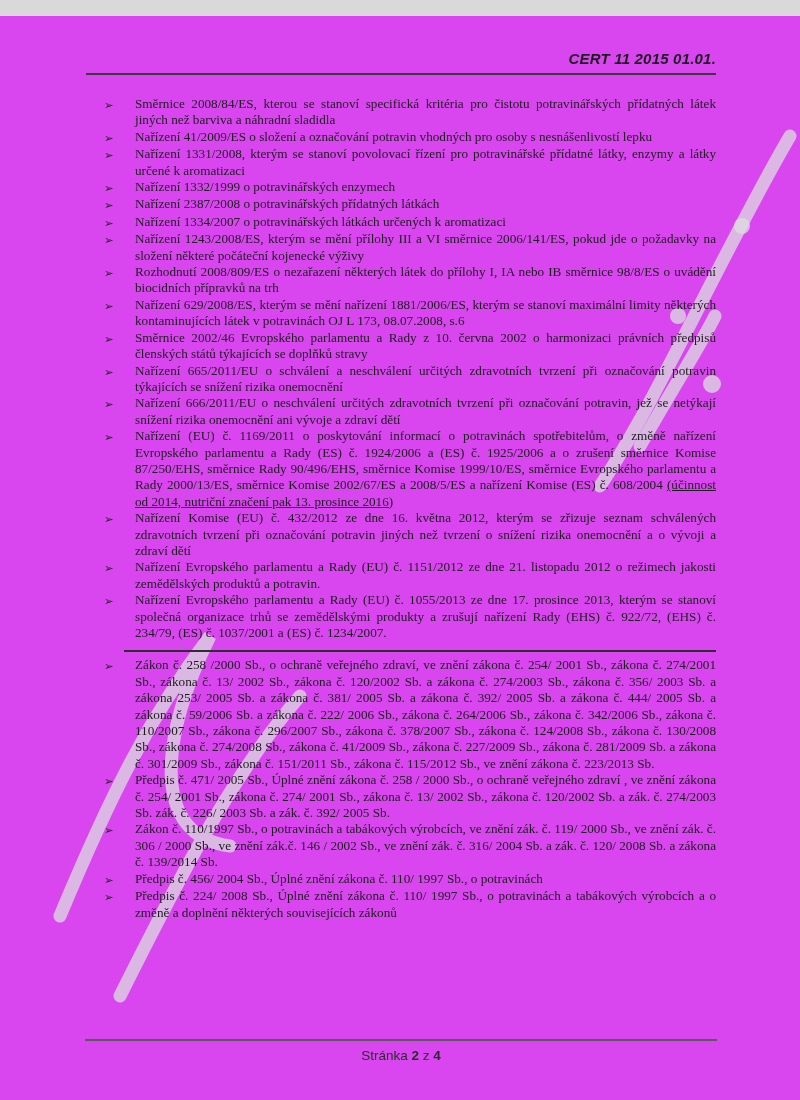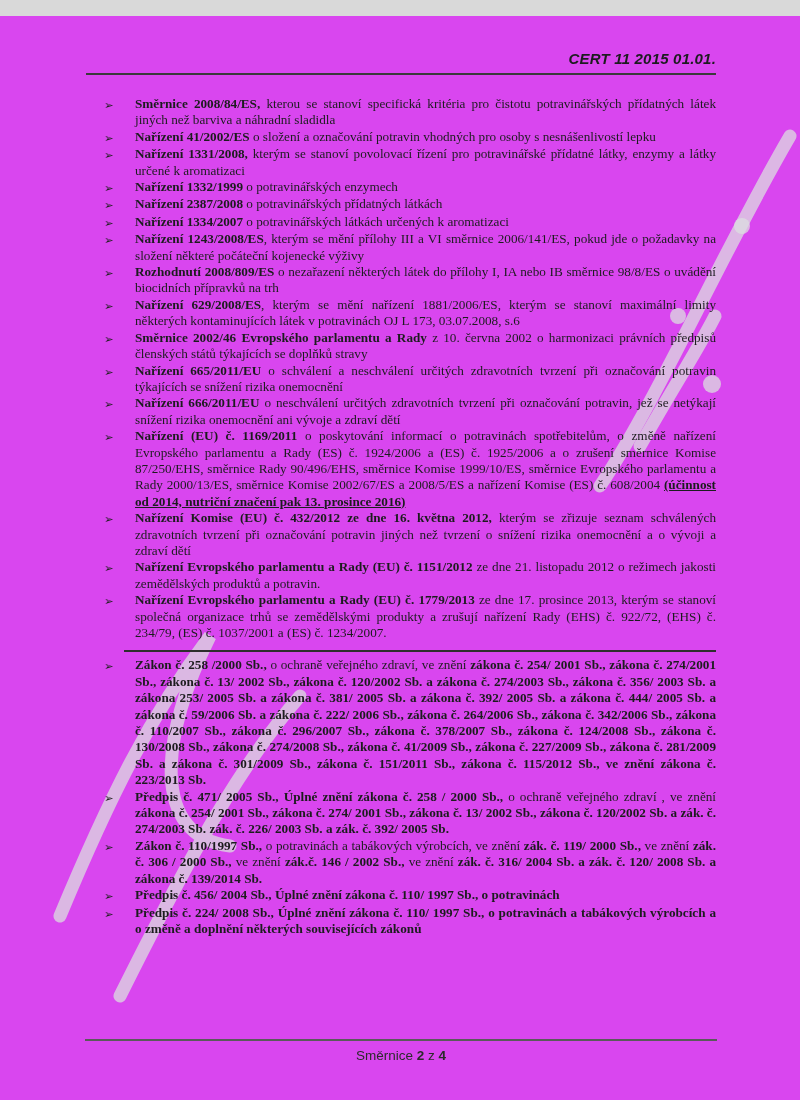--- a/index.html
+++ b/index.html
@@ -33,21 +33,21 @@
   .bullet{
     flex:0 0 31px;width:31px;
     font-family:"DejaVu Sans", sans-serif;
     font-size:11.5px;line-height:16.4px;
     padding-top:1px;color:#222;
   }
   .item-text{
     flex:1;text-align:justify;
     font-size:13.2px;line-height:16.4px;
   }
-  .item-text .b{font-weight:bold;}
+  .item-text .b{font-weight:normal;}
   .item-text .u{text-decoration:underline;}
   .group-sep{
     border:none;border-top:2px solid #2e2e2e;
     margin:9px 0 5px 20px;height:0;
   }
   .footer{
     position:absolute;top:1023px;left:85px;width:632px;
     border-top:2px solid #5a5a5a;
     text-align:center;
     padding-top:7px;
@@ -82,21 +82,21 @@
     </div>
 
     <div class="content">
       <div id="group1">
           <div class="item">
             <span class="bullet">➢</span>
             <div class="item-text"><span class="b">Směrnice 2008/84/ES,</span><span> kterou se stanoví specifická kritéria pro čistotu potravinářských přídatných látek jiných než barviva a náhradní sladidla</span></div>
           </div>
           <div class="item">
             <span class="bullet">➢</span>
-            <div class="item-text"><span class="b">Nařízení 41/2002/ES</span><span> o složení a označování potravin vhodných pro osoby s nesnášenlivostí lepku</span></div>
+            <div class="item-text"><span class="b">Nařízení 41/2009/ES</span><span> o složení a označování potravin vhodných pro osoby s nesnášenlivostí lepku</span></div>
           </div>
           <div class="item">
             <span class="bullet">➢</span>
             <div class="item-text"><span class="b">Nařízení 1331/2008,</span><span> kterým se stanoví povolovací řízení pro potravinářské přídatné látky, enzymy a látky určené k aromatizaci</span></div>
           </div>
           <div class="item">
             <span class="bullet">➢</span>
             <div class="item-text"><span class="b">Nařízení 1332/1999</span><span> o potravinářských enzymech</span></div>
           </div>
           <div class="item">
@@ -110,21 +110,21 @@
           <div class="item">
             <span class="bullet">➢</span>
             <div class="item-text"><span class="b">Nařízení 1243/2008/ES</span><span>, kterým se mění přílohy III a VI směrnice 2006/141/ES, pokud jde o požadavky na složení některé počáteční kojenecké výživy</span></div>
           </div>
           <div class="item">
             <span class="bullet">➢</span>
             <div class="item-text"><span class="b">Rozhodnutí 2008/809/ES</span><span> o nezařazení některých látek do přílohy I, IA nebo IB směrnice 98/8/ES o uvádění biocidních přípravků na trh</span></div>
           </div>
           <div class="item">
             <span class="bullet">➢</span>
-            <div class="item-text"><span class="b">Nařízení 629/2008/ES</span><span>, kterým se mění nařízení 1881/2006/ES, kterým se stanoví maximální limity některých kontaminujících látek v potravinách OJ L 173, 03.07.2008, s.6</span></div>
+            <div class="item-text"><span class="b">Nařízení 629/2008/ES</span><span>, kterým se mění nařízení 1881/2006/ES, kterým se stanoví maximální limity některých kontaminujících látek v potravinách OJ L 173, 08.07.2008, s.6</span></div>
           </div>
           <div class="item">
             <span class="bullet">➢</span>
             <div class="item-text"><span class="b">Směrnice 2002/46 Evropského parlamentu a Rady</span><span> z 10. června 2002 o harmonizaci právních předpisů členských států týkajících se doplňků stravy</span></div>
           </div>
           <div class="item">
             <span class="bullet">➢</span>
             <div class="item-text"><span class="b">Nařízení 665/2011/EU</span><span> o schválení a neschválení určitých zdravotních tvrzení při označování potravin týkajících se snížení rizika onemocnění</span></div>
           </div>
           <div class="item">
@@ -138,21 +138,21 @@
           <div class="item">
             <span class="bullet">➢</span>
             <div class="item-text"><span class="b">Nařízení Komise (EU) č. 432/2012 ze dne 16. května 2012,</span><span> kterým se zřizuje seznam schválených zdravotních tvrzení při označování potravin jiných než tvrzení o snížení rizika onemocnění a o vývoji a zdraví dětí</span></div>
           </div>
           <div class="item">
             <span class="bullet">➢</span>
             <div class="item-text"><span class="b">Nařízení Evropského parlamentu a Rady (EU) č. 1151/2012</span><span> ze dne 21. listopadu 2012 o režimech jakosti zemědělských produktů a potravin.</span></div>
           </div>
           <div class="item">
             <span class="bullet">➢</span>
-            <div class="item-text"><span class="b">Nařízení Evropského parlamentu a Rady (EU) č. 1779/2013</span><span> ze dne 17. prosince 2013, kterým se stanoví společná organizace trhů se zemědělskými produkty a zrušují nařízení Rady (EHS) č. 922/72, (EHS) č. 234/79, (ES) č. 1037/2001 a (ES) č. 1234/2007.</span></div>
+            <div class="item-text"><span class="b">Nařízení Evropského parlamentu a Rady (EU) č. 1055/2013</span><span> ze dne 17. prosince 2013, kterým se stanoví společná organizace trhů se zemědělskými produkty a zrušují nařízení Rady (EHS) č. 922/72, (EHS) č. 234/79, (ES) č. 1037/2001 a (ES) č. 1234/2007.</span></div>
           </div>
         </div>
       <hr class="group-sep">
       <div id="group2">
           <div class="item">
             <span class="bullet">➢</span>
             <div class="item-text"><span class="b">Zákon č. 258 /2000 Sb.,</span><span> o ochraně veřejného zdraví, ve znění </span><span class="b">zákona č. 254/ 2001 Sb., zákona č. 274/2001 Sb., zákona č. 13/ 2002 Sb., zákona č. 120/2002 Sb. a zákona č. 274/2003 Sb., zákona č. 356/ 2003 Sb. a zákona 253/ 2005 Sb. a zákona č. 381/ 2005 Sb. a zákona č. 392/ 2005 Sb. a zákona č. 444/ 2005 Sb. a zákona č. 59/2006 Sb. a zákona č. 222/ 2006 Sb., zákona č. 264/2006 Sb., zákona č. 342/2006 Sb., zákona č. 110/2007 Sb., zákona č. 296/2007 Sb., zákona č. 378/2007 Sb., zákona č. 124/2008 Sb., zákona č. 130/2008 Sb., zákona č. 274/2008 Sb., zákona č. 41/2009 Sb., zákona č. 227/2009 Sb., zákona č. 281/2009 Sb. a zákona č. 301/2009 Sb., zákona č. 151/2011 Sb., zákona č. 115/2012 Sb., ve znění zákona č. 223/2013 Sb.</span></div>
           </div>
           <div class="item">
             <span class="bullet">➢</span>
@@ -167,17 +167,17 @@
             <div class="item-text"><span class="b">Předpis č. 456/ 2004 Sb., Úplné znění zákona č. 110/ 1997 Sb., o potravinách</span></div>
           </div>
           <div class="item">
             <span class="bullet">➢</span>
             <div class="item-text"><span class="b">Předpis č. 224/ 2008 Sb., Úplné znění zákona č. 110/ 1997 Sb., o potravinách a tabákových výrobcích a o změně a doplnění některých souvisejících zákonů</span></div>
           </div>
         </div>
     </div>
 
     <div class="footer">
-      <span><span>Směrnice </span><span class="b">2</span><span> z </span><span class="b">4</span></span>
+      <span><span>Stránka </span><span class="b">2</span><span> z </span><span class="b">4</span></span>
     </div>
 
   </div>
 </div>
 
 </body></html>

